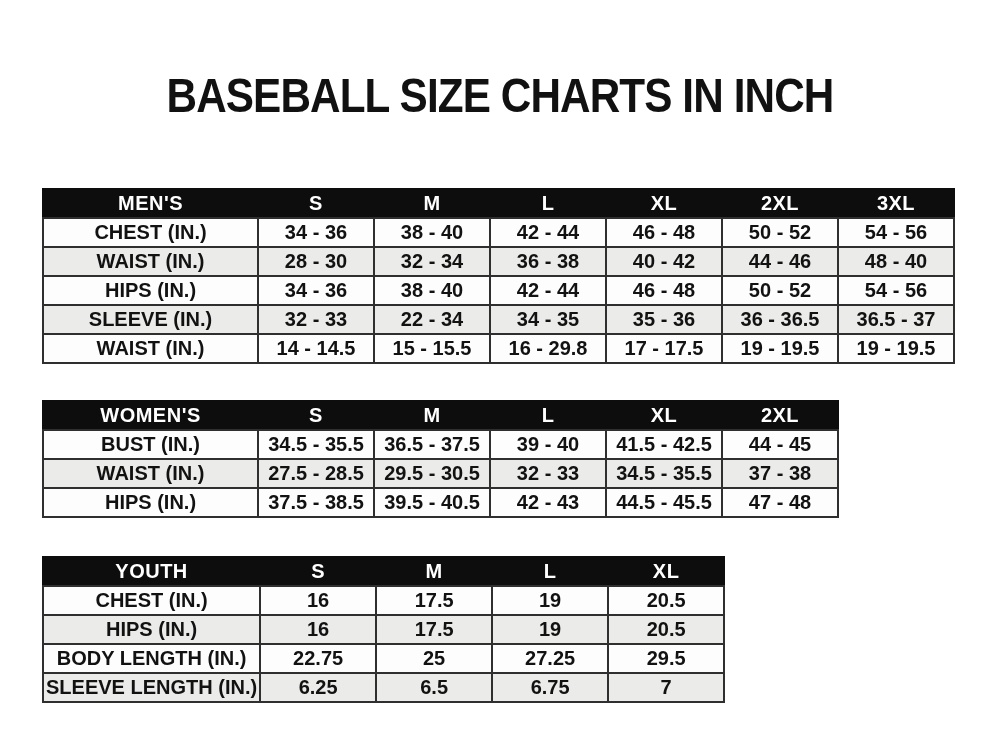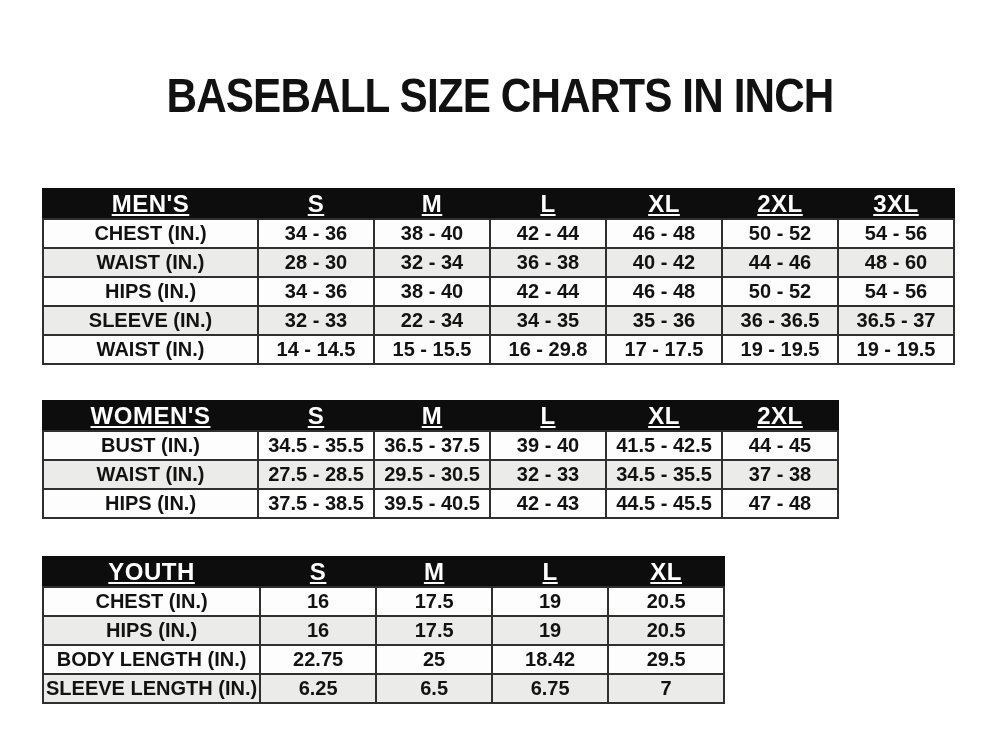--- a/index.html
+++ b/index.html
@@ -54,23 +54,22 @@
     font-size:20px;
     color:var(--text,#121212);
     white-space:nowrap;
     overflow:hidden;
   }
   .size-table thead th{
     background:var(--header-background,#0d0d0d);
     color:var(--header-text,#fff);
     border-color:var(--header-background,#0d0d0d);
     border-bottom-color:var(--border,#2f2f2f);
-    font-size:24px;
+    font-size:20px;
     letter-spacing:0.5px;
-    text-decoration:underline;
   }
   .size-table tbody tr{background:var(--row-background,#fdfdfd);}
   .size-table tbody tr.alt{background:var(--row-alt-background,#ebece9);border-radius:12px;}
 </style>
 </head>
 <body>
 
 <h1 class="page-title">BASEBALL SIZE CHARTS IN INCH</h1>
 
 <table id="mens-table" class="size-table">
@@ -104,21 +103,21 @@
         <td>50 - 52</td>
         <td>54 - 56</td>
       </tr>
       <tr class="alt">
         <th scope="row">WAIST (IN.)</th>
         <td>28 - 30</td>
         <td>32 - 34</td>
         <td>36 - 38</td>
         <td>40 - 42</td>
         <td>44 - 46</td>
-        <td>48 - 60</td>
+        <td>48 - 40</td>
       </tr>
       <tr>
         <th scope="row">HIPS (IN.)</th>
         <td>34 - 36</td>
         <td>38 - 40</td>
         <td>42 - 44</td>
         <td>46 - 48</td>
         <td>50 - 52</td>
         <td>54 - 56</td>
       </tr>
@@ -219,21 +218,21 @@
         <th scope="row">HIPS (IN.)</th>
         <td>16</td>
         <td>17.5</td>
         <td>19</td>
         <td>20.5</td>
       </tr>
       <tr>
         <th scope="row">BODY LENGTH (IN.)</th>
         <td>22.75</td>
         <td>25</td>
-        <td>18.42</td>
+        <td>27.25</td>
         <td>29.5</td>
       </tr>
       <tr class="alt">
         <th scope="row">SLEEVE LENGTH (IN.)</th>
         <td>6.25</td>
         <td>6.5</td>
         <td>6.75</td>
         <td>7</td>
       </tr>
     </tbody>

